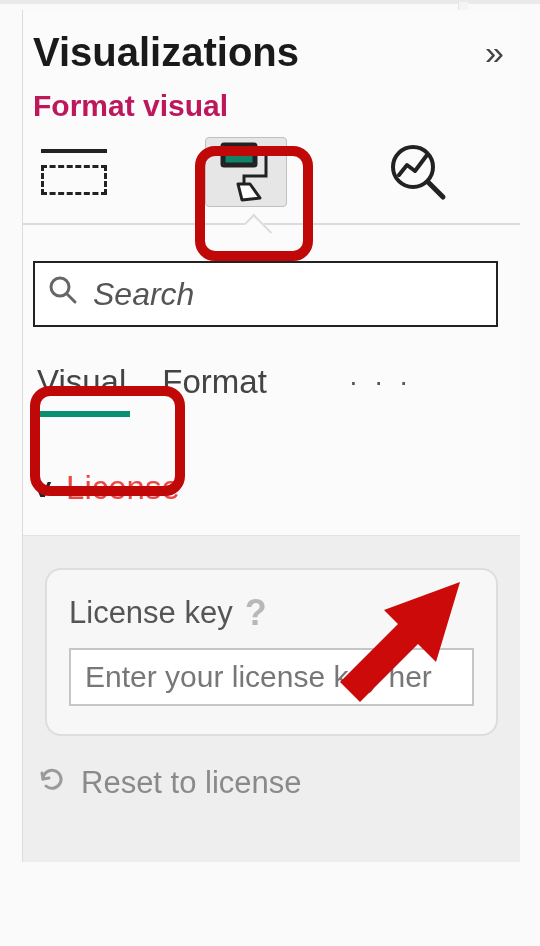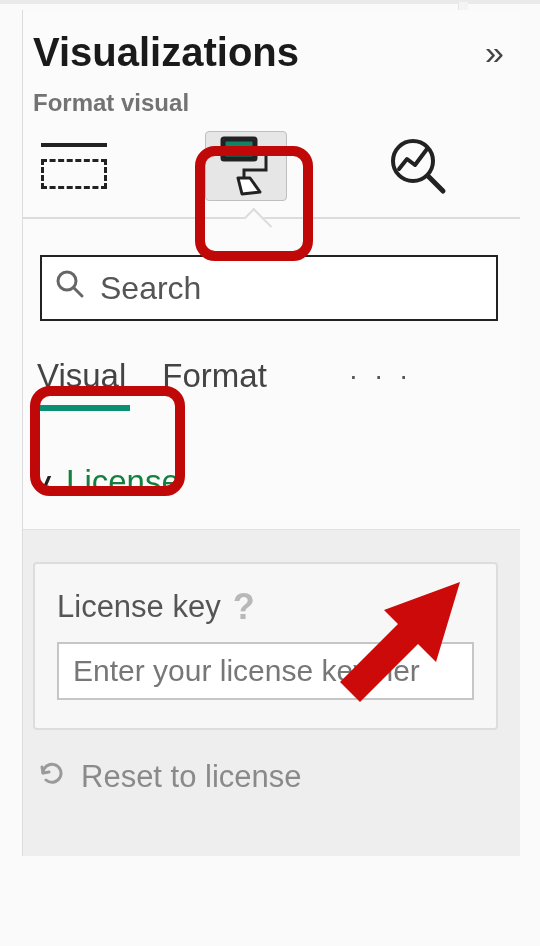--- a/index.html
+++ b/index.html
@@ -44,23 +44,23 @@
     font-weight: 600;
   }
   .collapse {
     font-size: 34px;
     color: #444;
     letter-spacing: -6px;
     cursor: pointer;
   }
   .subtitle {
     padding: 14px 0 0 10px;
-    font-size: 24px;
+    font-size: 30px;
     font-weight: 600;
-    color: #737373;
+    color: #be185d;
   }
   .mode-row {
     display: flex;
     gap: 90px;
     padding: 14px 10px 16px 10px;
     position: relative;
   }
   .mode-btn {
     width: 82px; height: 70px;
     display: flex; align-items: center; justify-content: center;
@@ -95,22 +95,23 @@
     position: absolute;
     left: 222px; top: -2px;
     width: 26px; height: 14px;
     background: #fbfbfb;
     border-left: 2px solid #dcdcdc;
     border-top: 2px solid #dcdcdc;
     transform: rotate(45deg);
   }
   .search-wrap {
     position: relative;
-    margin: 28px 22px 0 17px;
+    margin: 28px 22px 0 10px;
     padding-top: 8px;
+    font-style: italic;
   }
   .search {
     display: flex; align-items: center;
     border: 2px solid #222;
     height: 66px;
     padding: 0 12px;
     gap: 14px;
     background: #fff;
     cursor: text;
   }
@@ -139,32 +140,32 @@
   }
   .tab.more { color: #555; letter-spacing: 4px; font-size: 28px; padding-left: 50px; }
   .section {
     padding: 54px 10px 0 10px;
   }
   .section-head {
     display: flex; align-items: center; gap: 14px;
     cursor: pointer;
   }
   .chev { font-size: 26px; color: #222; transform: scaleX(1.4); }
-  .section-head span.lbl { font-size: 33px; color: #15803d; }
+  .section-head span.lbl { font-size: 33px; color: #ef4444; }
   .card-area {
     background: #eeeeee;
     margin: 28px 0 0 0;
     padding: 18px 22px 60px 10px;
     border-top: 1px solid #e2e2e2;
   }
   .card {
     background: #f7f7f7;
     border: 2px solid #ddd;
-    border-radius: 4px;
-    margin: 14px 0 0 0;
+    border-radius: 16px;
+    margin: 14px 0 0 12px;
     padding: 22px 22px 28px 22px;
   }
   .card-label {
     font-size: 31px; color: #555;
     display: flex; align-items: center; gap: 12px;
   }
   .qmark { color: #b8b8b8; font-size: 36px; font-weight: 600; }
   .input {
     margin-top: 14px;
     height: 58px;

